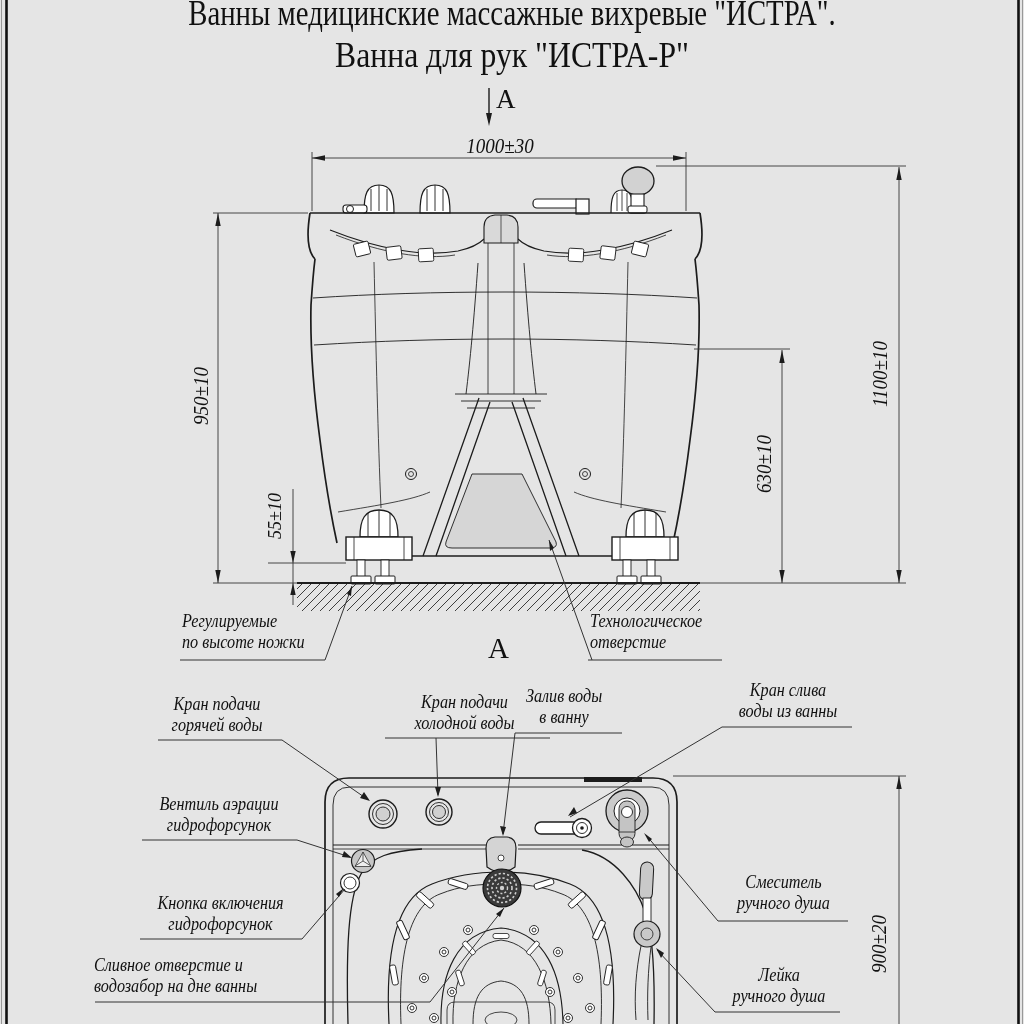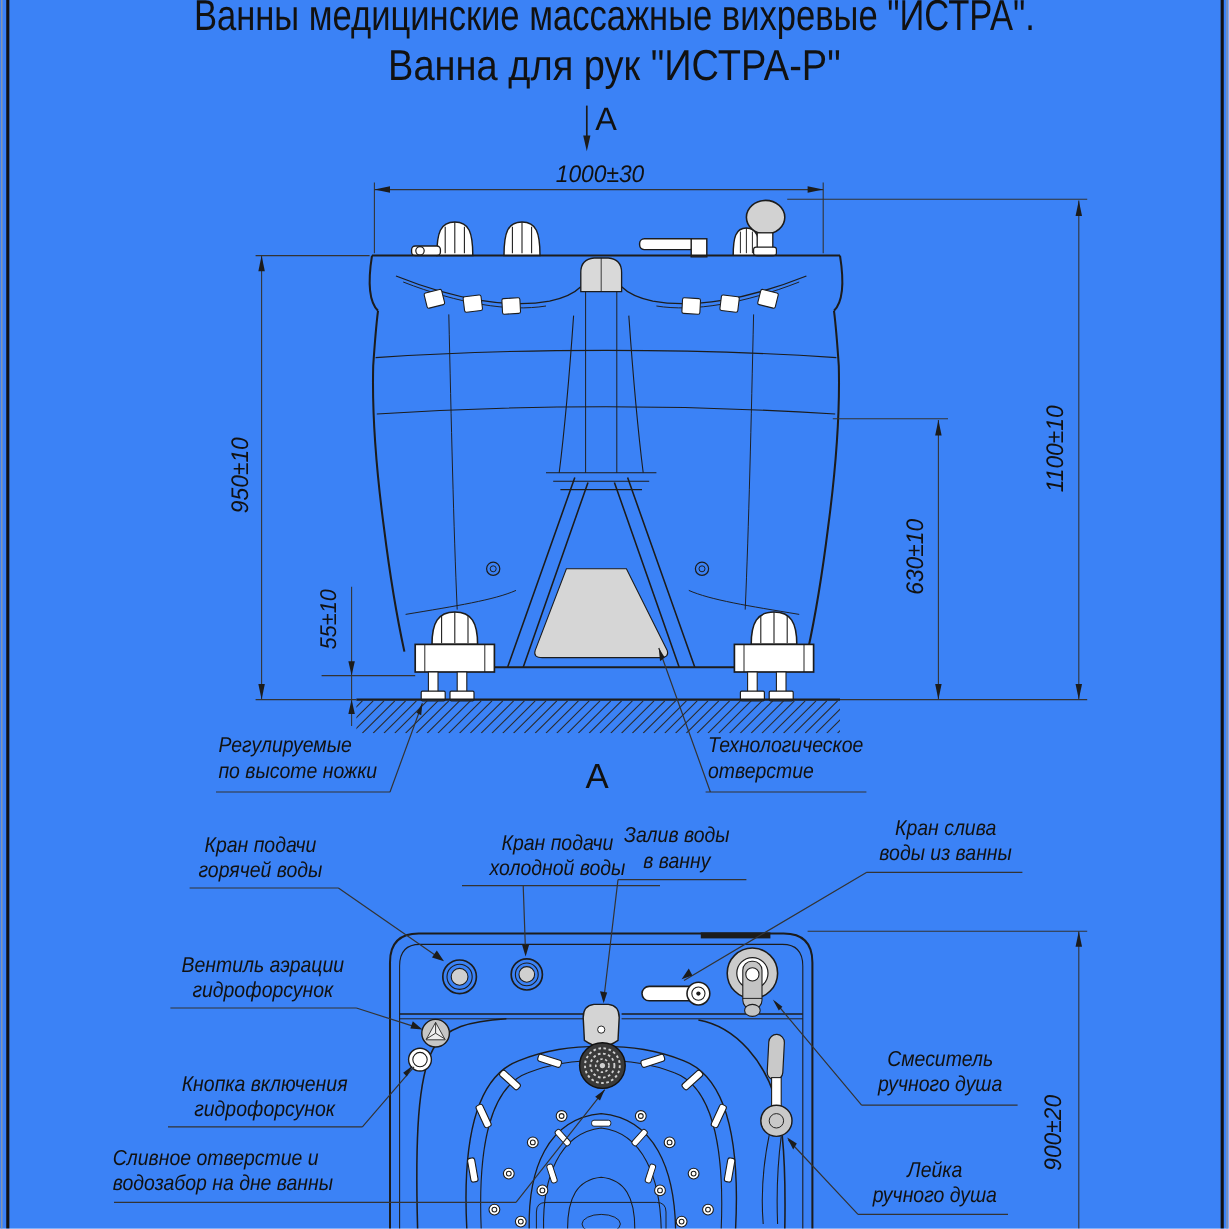--- a/index.html
+++ b/index.html
@@ -1,17 +1,17 @@
 <!DOCTYPE html>
 <html><head>
 <meta charset="utf-8">
 <style>
   html,body{margin:0;padding:0;background:#fff;}
-  #page{position:relative;width:1024px;height:1024px;background:#3b82f6;overflow:hidden;
-        font-family:Liberation Sans, sans-serif;color:#111;}
+  #page{position:relative;width:1024px;height:1024px;background:#e5e5e5;overflow:hidden;
+        font-family:Liberation Serif, serif;color:#111;}
   svg{position:absolute;left:0;top:0;}
   .title-line{position:absolute;width:100%;text-align:center;font-size:36px;
         transform:scaleX(0.8);transform-origin:50% 0;letter-spacing:0px;}
   .title-line2{transform:scaleX(0.88);}
   .lab{position:absolute;font-style:italic;font-size:18px;line-height:21px;}
   .lab-c{text-align:center;transform:scaleX(0.9);transform-origin:50% 0;}
   .lab-l{text-align:left;transform:scaleX(0.9);transform-origin:0 0;}
   .dim{position:absolute;font-style:italic;font-size:20px;white-space:nowrap;
        transform:translate(-50%,-50%) scaleX(0.95);}
   .dim-v{transform:translate(-50%,-50%) rotate(-90deg) scaleX(0.95);}

